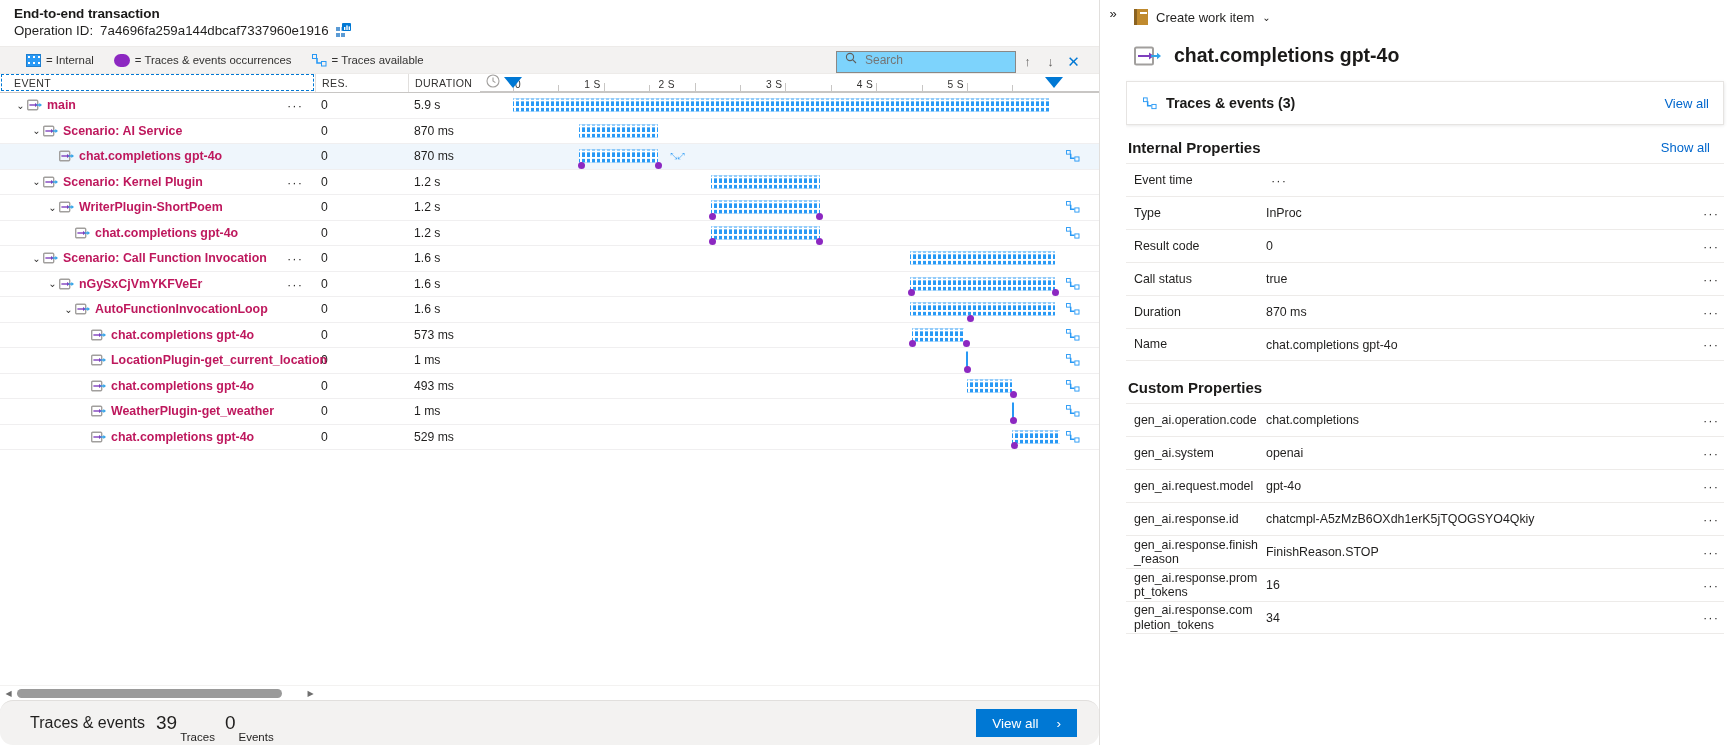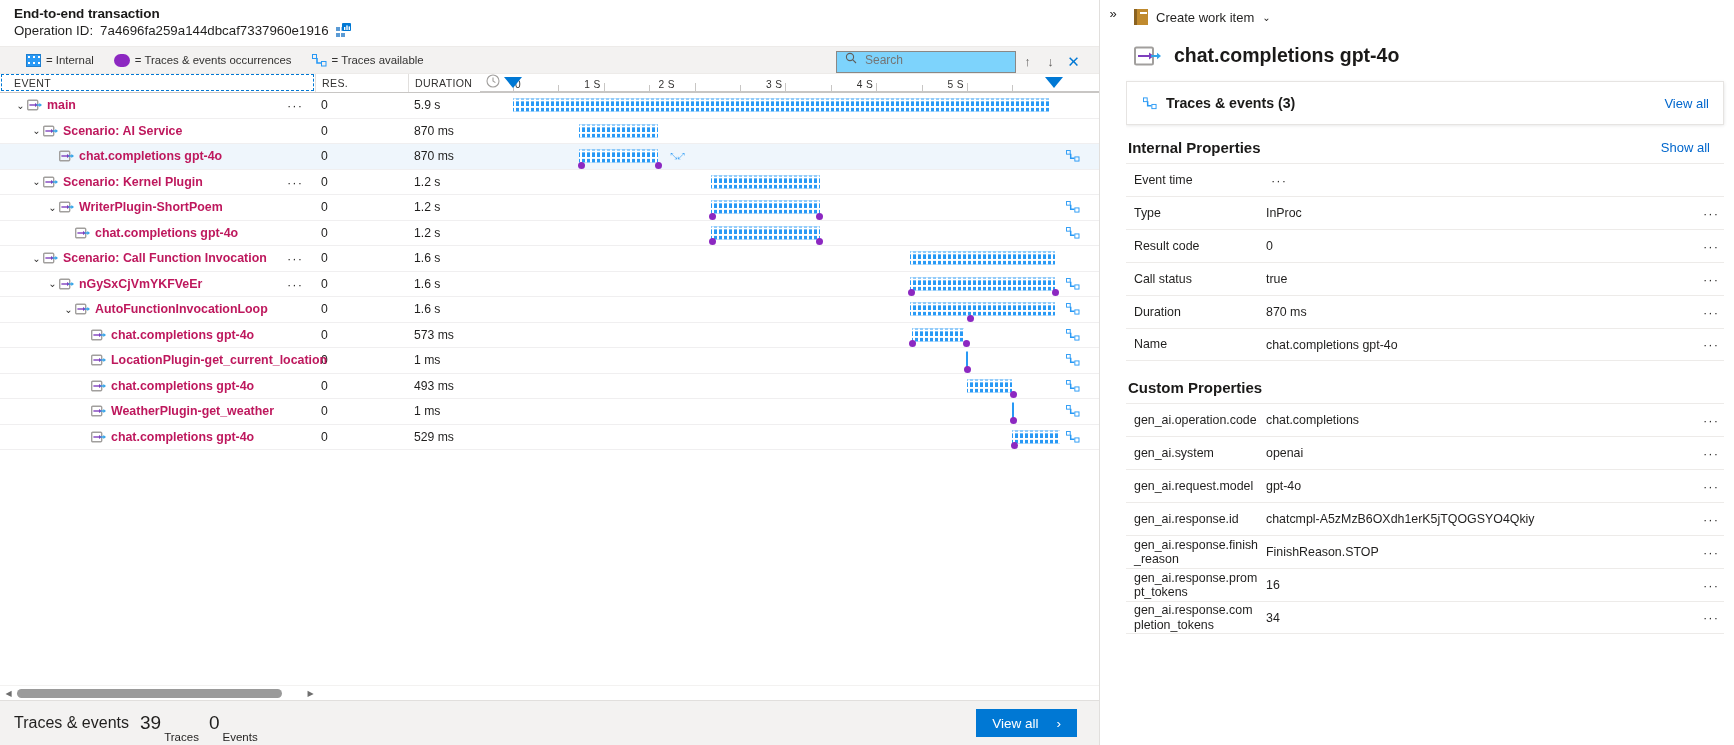--- a/index.html
+++ b/index.html
@@ -132,21 +132,21 @@
 
   
   .hscroll { height:15px; background:#fff; display:flex; align-items:center; border-top:1px solid #f3f2f1;}
   .hscroll .arrow { width:17px; text-align:center; font-size:8px; color:#6e6e6e;}
   .hscroll .track { flex:1; height:11px; position:relative; }
   .hscroll .thumb { position:absolute; left:0; top:1px; height:9px; width:265px; background:#9a9a9a; border-radius:5px;}
   .hscroll-space { width:780px; }
 
   .status-bar {
     height: 45px; background:#f3f2f1; border-top:1px solid #e1dfdd;
-    display:flex; align-items:center; padding-left:14px; position:relative;
+    display:flex; align-items:center; padding-left:30px; position:relative;border-radius:13px;
   }
   .status-title { font-size:16px; color:#201f1e; margin-right:11px;}
   .status-num { font-size:19px; color:#201f1e; }
   .status-lbl { font-size:11.5px; color:#201f1e; margin:0 10px 0 3px; align-self:flex-end; padding-bottom:2px;}
   .viewall-btn {
     position:absolute; right:22px; top:8px;
     background:#0078d4; color:#fff; border:0; height:28px; padding:0 16px;
     font-size:13.5px; font-family:"Liberation Sans", sans-serif; cursor:pointer;
     display:flex; align-items:center; gap:18px;
   }

